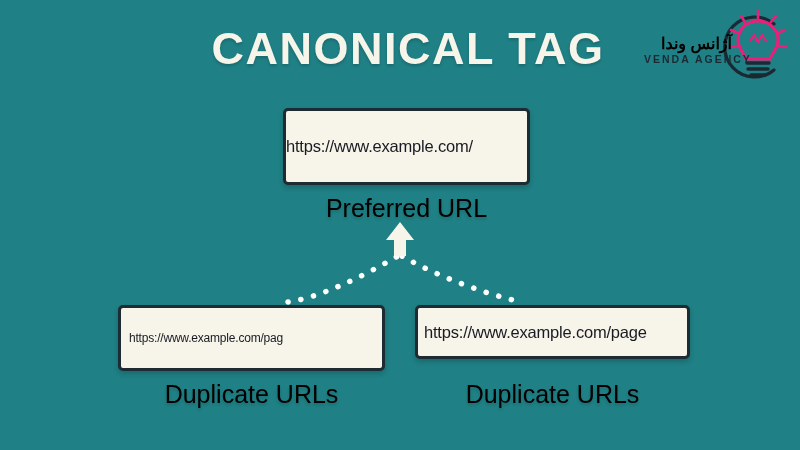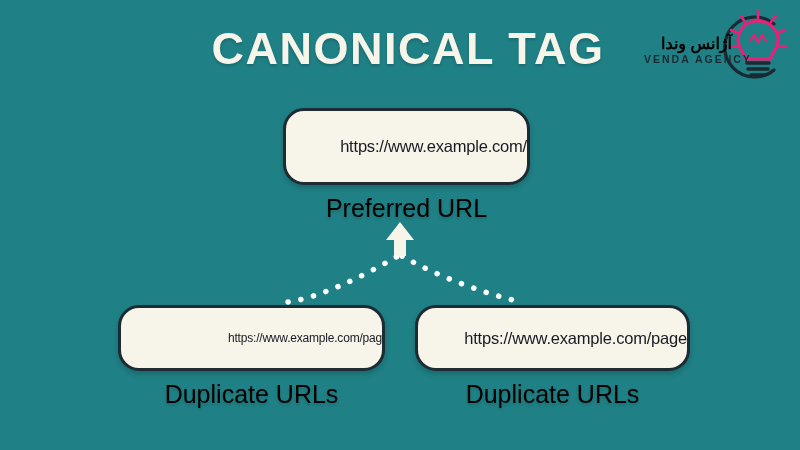--- a/index.html
+++ b/index.html
@@ -75,25 +75,25 @@
     top: 2px;
     width: 78px;
     height: 78px;
   }
 
   
   .url-box {
     position: absolute;
     background: #f7f4ea;
     border: 3px solid #1d2b33;
-    border-radius: 21px;
+    border-radius: 5px;
     box-sizing: border-box;
     display: flex;
     align-items: center;
-    justify-content: flex-end;
+    justify-content: flex-start;
     overflow: hidden;
     box-shadow: 0 3px 5px rgba(0,0,0,0.18);
   }
   .url-text {
     font-size: 16px;
     color: #1a1a22;
     white-space: nowrap;
     letter-spacing: -0.2px;
   }
 
@@ -113,22 +113,21 @@
   }
   #url-box-duplicate-left .url-text {
     font-size: 12px;
     margin-left: 8px;
   }
 
   #url-box-duplicate-right {
     left: 415px;
     top: 305px;
     width: 275px;
-    height: 66px;
-    padding-left: 28px;
+    height: 54px;
   }
   #url-box-duplicate-right .url-text {
     font-size: 16.5px;
     margin-left: 6px;
   }
 
   
   .caption {
     position: absolute;
     text-align: center;

